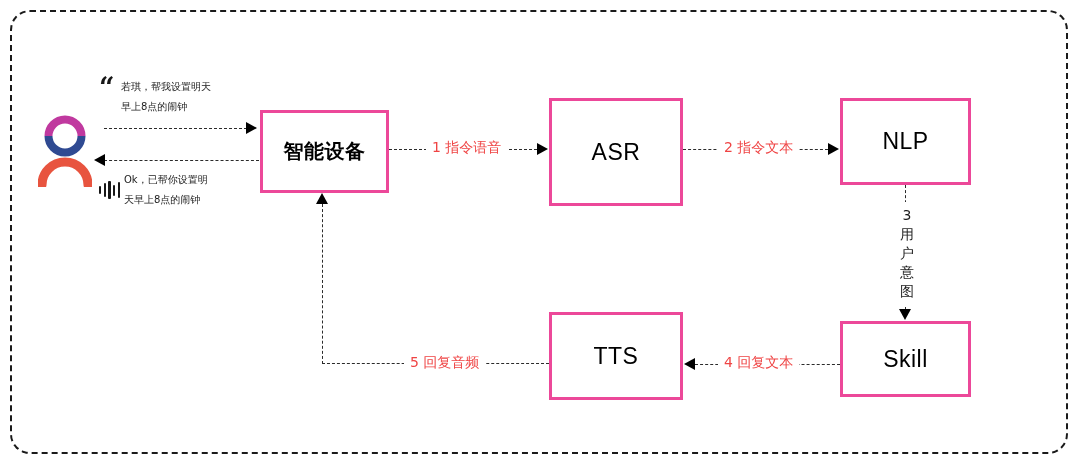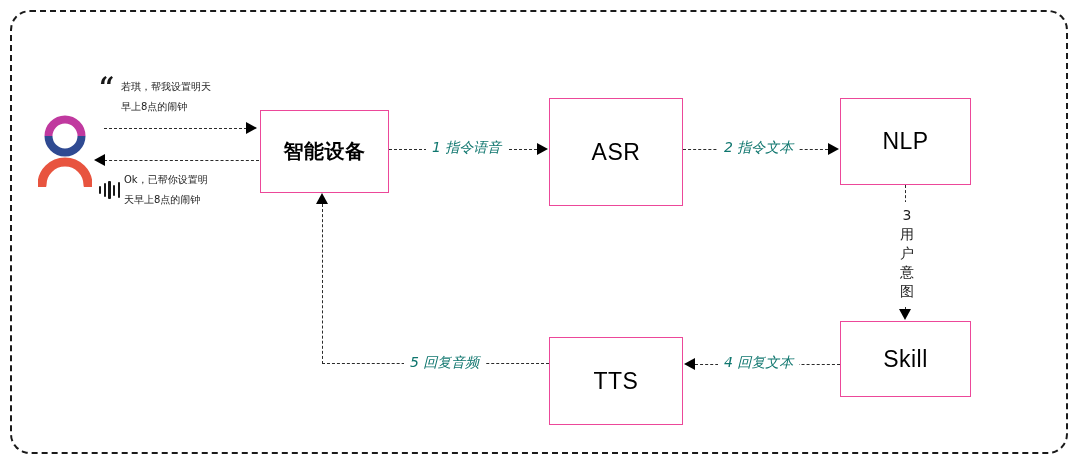--- a/index.html
+++ b/index.html
@@ -25,41 +25,41 @@
     height: 444px;
     box-sizing: border-box;
     border: 2px dashed #1a1a1a;
     border-radius: 20px;
   }
   
   .node {
     position: absolute;
     box-sizing: border-box;
     background: #ffffff;
-    border: 1px solid #ec4899;
+    border: 3px solid #ec4899;
     display: flex;
     align-items: center;
     justify-content: center;
     color: #000000;
     letter-spacing: 0.5px;
   }
   .node-cn {
     font-size: 20px;
     font-weight: 700;
     font-family: "DejaVu Sans", "Liberation Sans", sans-serif;
   }
   .node-en {
     font-size: 23px;
     font-weight: 400;
     font-family: "Liberation Sans", "DejaVu Sans", sans-serif;
   }
   #node-device { left: 260px; top: 110px; width: 129px; height: 83px; }
   #node-asr    { left: 549px; top:  98px; width: 134px; height: 108px; }
   #node-nlp    { left: 840px; top:  98px; width: 131px; height: 87px; }
-  #node-tts    { left: 549px; top: 337px; width: 134px; height: 88px; }
+  #node-tts    { left: 549px; top: 312px; width: 134px; height: 88px; }
   #node-skill  { left: 840px; top: 321px; width: 131px; height: 76px; }
 
   
   .hline {
     position: absolute;
     height: 0;
     border-top: 1.6px dashed #2b2b2b;
   }
   .vline {
     position: absolute;
@@ -97,26 +97,25 @@
   }
   .arrow-down {
     border-left: 6px solid transparent;
     border-right: 6px solid transparent;
     border-top: 11px solid #000000;
   }
   
   .edge-label {
     position: absolute;
     font-size: 14px;
-    color: #0f766e;
+    color: #ef4444;
     background: #ffffff;
     padding: 0 6px;
     white-space: nowrap;
     font-family: "DejaVu Sans", "Liberation Sans", sans-serif;
-    font-style: italic;
   }
   .edge-label-v {
     position: absolute;
     font-size: 14px;
     color: #1c1c1c;
     background: #ffffff;
     padding: 4px 2px;
     width: 18px;
     text-align: center;
     line-height: 19px;

